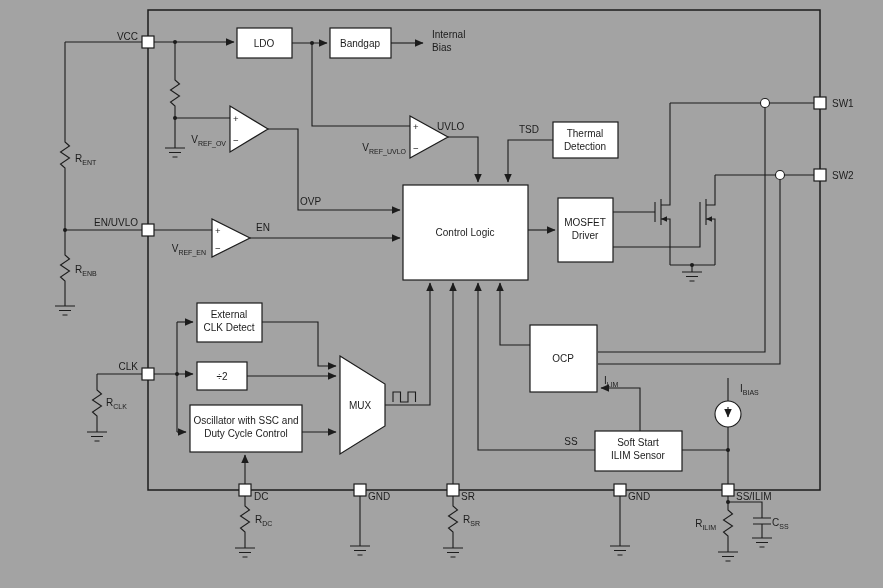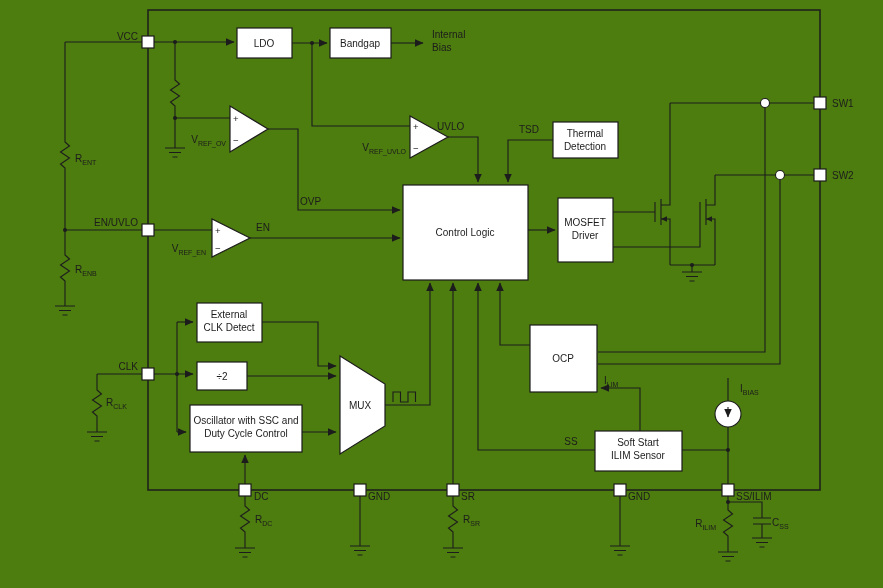--- a/index.html
+++ b/index.html
@@ -1,16 +1,16 @@
 <!DOCTYPE html>
 <html><head>
 <meta charset="utf-8">
 <style>
   html,body{margin:0;padding:0;background:#ffffff;}
-  .stage{position:relative;width:883px;height:588px;background:#4d7c0f;overflow:hidden;}
+  .stage{position:relative;width:883px;height:588px;background:#a3a3a3;overflow:hidden;}
   svg text{font-family:"Liberation Sans","DejaVu Sans",sans-serif;fill:#1c1c1c;}
   .t{font-size:10px;}
   .ts{font-size:7px;}
   .sign{font-size:9.5px;}
   .w{stroke:#1c1c1c;stroke-width:1.1;fill:none;}
   .blk{fill:#ffffff;stroke:#1c1c1c;stroke-width:1.2;}
   .pin{fill:#ffffff;stroke:#1c1c1c;stroke-width:1.2;}
   .dot{fill:#1c1c1c;stroke:none;}
   .node{fill:#ffffff;stroke:#1c1c1c;stroke-width:1.1;}
   .tri{fill:#1c1c1c;stroke:none;}

